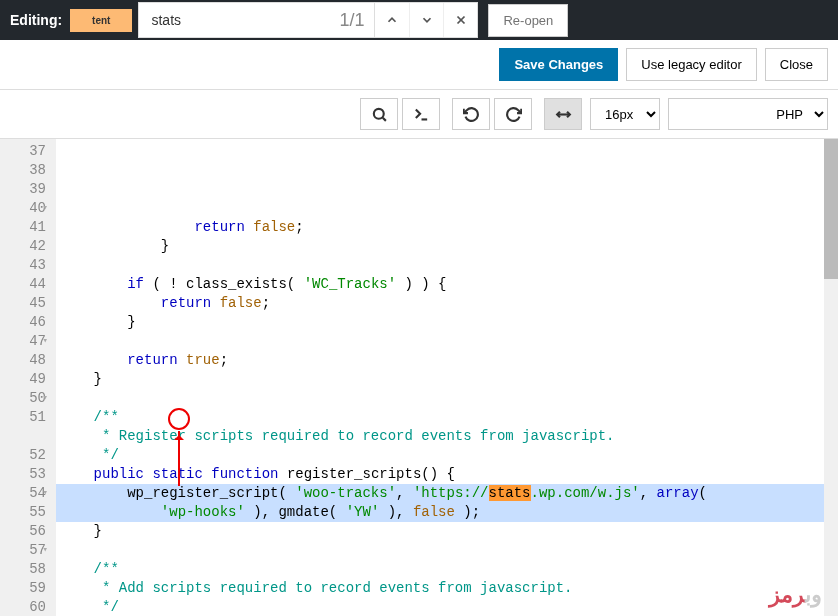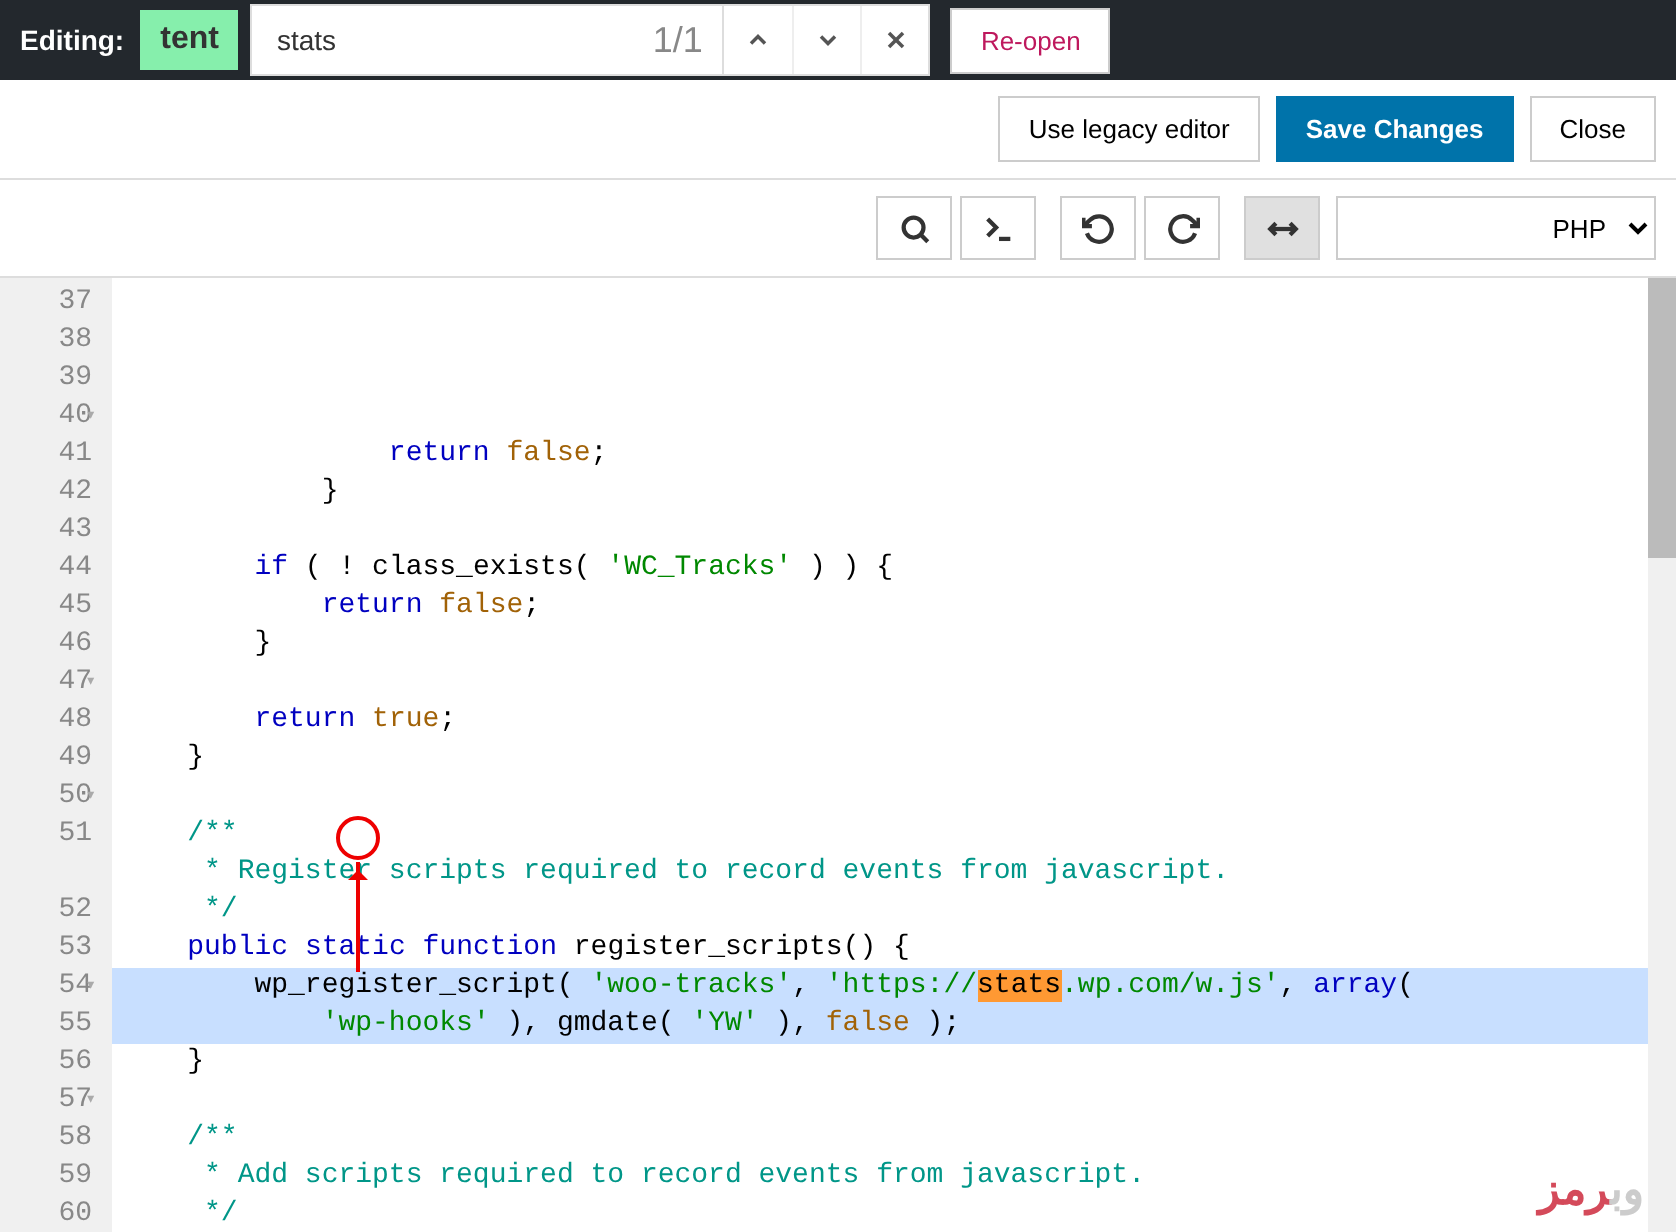--- a/index.html
+++ b/index.html
@@ -1,27 +1,27 @@
 <!DOCTYPE html>
 <html><head>
 <meta charset="utf-8">
 <style>
 * { box-sizing: border-box; margin: 0; padding: 0; }
 body { font-family: Arial, sans-serif; width: 838px; height: 616px; overflow: hidden; background: #fff; position: relative; }
 .topbar { background: #23282d; height: 40px; display: flex; align-items: center; padding: 0 10px; color: #fff; }
 .editing-label { font-size: 14px; font-weight: bold; margin-right: 8px; }
-.filename-tab { background: #86efac; color: #333; padding: 6px 10px; font-size: 16px; font-weight: bold; }
+.filename-tab { background: #fdba74; color: #333; padding: 6px 22px; font-size: 10px; font-weight: bold; }
 .search-widget { background: #fff; border: 1px solid #ddd; display: flex; align-items: center; height: 36px; margin-left: 6px; width: 340px; }
 .search-input-wrap { flex: 1; display: flex; align-items: center; padding: 0 12px; height: 100%; }
 .search-input { border: none; outline: none; font-size: 14px; color: #333; width: 100%; }
 .search-count { color: #888; font-size: 18px; padding: 0 10px; }
 .search-nav { display: flex; border-left: 1px solid #ddd; height: 100%; }
 .search-btn { width: 34px; height: 100%; display: flex; align-items: center; justify-content: center; cursor: pointer; color: #555; border-left: 1px solid #eee; }
 .search-btn:first-child { border-left: none; }
-.reopen-btn { background: #fff; border: 1px solid #ccc; color: #be185d; padding: 8px 14px; font-size: 13px; margin-left: 10px; cursor: pointer; }
+.reopen-btn { background: #fff; border: 1px solid #ccc; color: #737373; padding: 8px 14px; font-size: 13px; margin-left: 10px; cursor: pointer; }
 .actionbar { background: #fff; border-bottom: 1px solid #ddd; padding: 8px 10px; display: flex; justify-content: flex-end; gap: 8px; }
 .action-btn { padding: 8px 14px; font-size: 13px; border: 1px solid #ccc; background: #fff; cursor: pointer; }
 .action-btn.primary { background: #0073aa; color: #fff; border-color: #0073aa; font-weight: bold; }
 .toolbar { display: flex; align-items: center; padding: 8px 10px; border-bottom: 1px solid #ddd; }
 .kbd-link { color: #0073aa; text-decoration: none; font-size: 14px; }
 .kbd-link svg { vertical-align: -2px; margin-right: 4px; }
 .toolbar-spacer { flex: 1; }
 .tool-btn { width: 38px; height: 32px; border: 1px solid #ccc; background: #fff; display: flex; align-items: center; justify-content: center; cursor: pointer; color: #333; margin-left: 4px; }
 .tool-btn.group-start { margin-left: 12px; }
 .tool-btn.active { background: #e0e0e0; }
@@ -76,22 +76,22 @@
             <line x1="18" y1="6" x2="6" y2="18"></line>
             <line x1="6" y1="6" x2="18" y2="18"></line>
           </svg>
         </div>
     </div>
   </div>
   <button class="reopen-btn">Re-open</button>
 </div>
 
 <div class="actionbar">
+  <button class="action-btn primary">Save Changes</button>
   <button class="action-btn">Use legacy editor</button>
-  <button class="action-btn primary">Save Changes</button>
   <button class="action-btn">Close</button>
 </div>
 
 <div class="toolbar">
   <div class="toolbar-spacer"></div>
   <div class="tool-btn group-start">
       <svg width="17" height="17" viewBox="0 0 24 24" fill="none" stroke="currentColor" stroke-width="3">
         <circle cx="11" cy="11" r="7"></circle>
         <line x1="21" y1="21" x2="16.65" y2="16.65"></line>
       </svg>
@@ -114,20 +114,21 @@
         <path d="M20.49 15a9 9 0 1 1-2.12-9.36L23 10"></path>
       </svg>
     </div>
   <div class="tool-btn group-start active">
       <svg width="17" height="17" viewBox="0 0 24 24" fill="none" stroke="currentColor" stroke-width="3">
         <polyline points="17 8 21 12 17 16"></polyline>
         <line x1="3" y1="12" x2="21" y2="12"></line>
         <polyline points="7 8 3 12 7 16"></polyline>
       </svg>
     </div>
+  <select class="select-ctrl select-font"><option>16px</option></select>
   <select class="select-ctrl select-lang"><option>PHP</option></select>
 </div>
 
 <div class="editor">
   <div class="gutter" id="gutter">
       <div class="ln">37</div>
       <div class="ln">38</div>
       <div class="ln">39</div>
       <div class="ln fold">40</div>
       <div class="ln">41</div>

